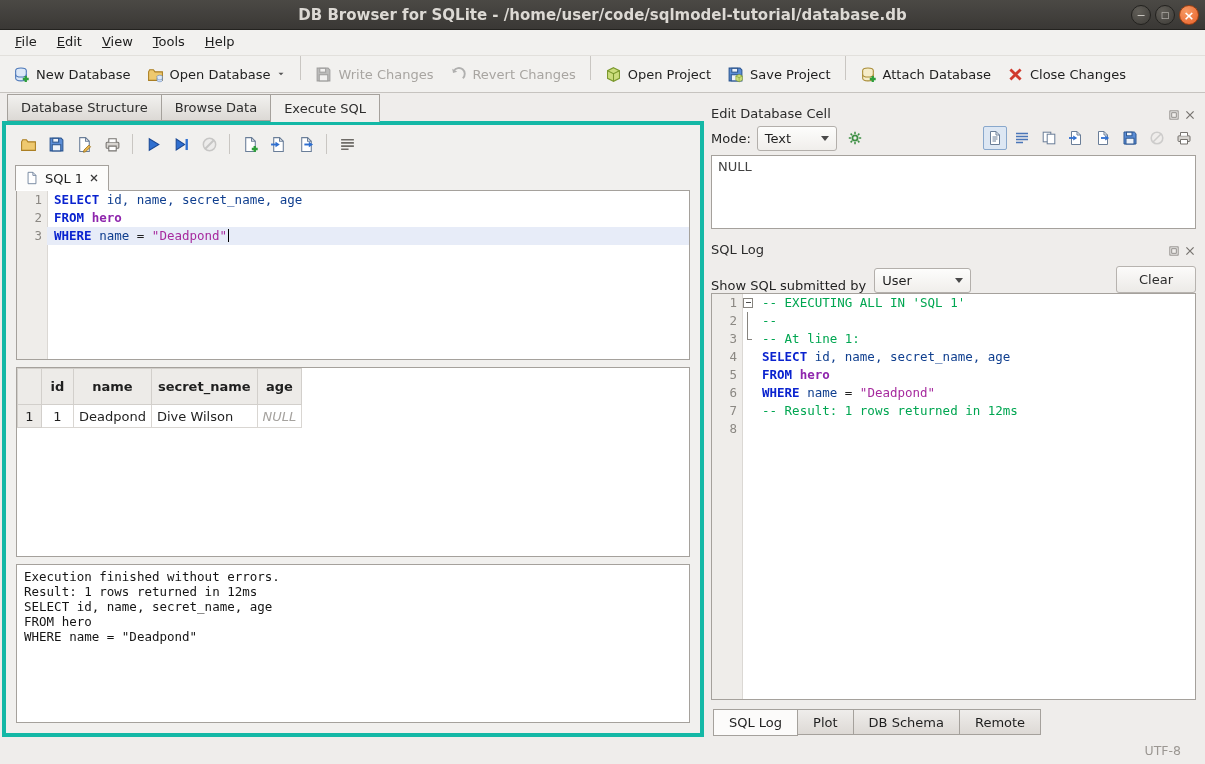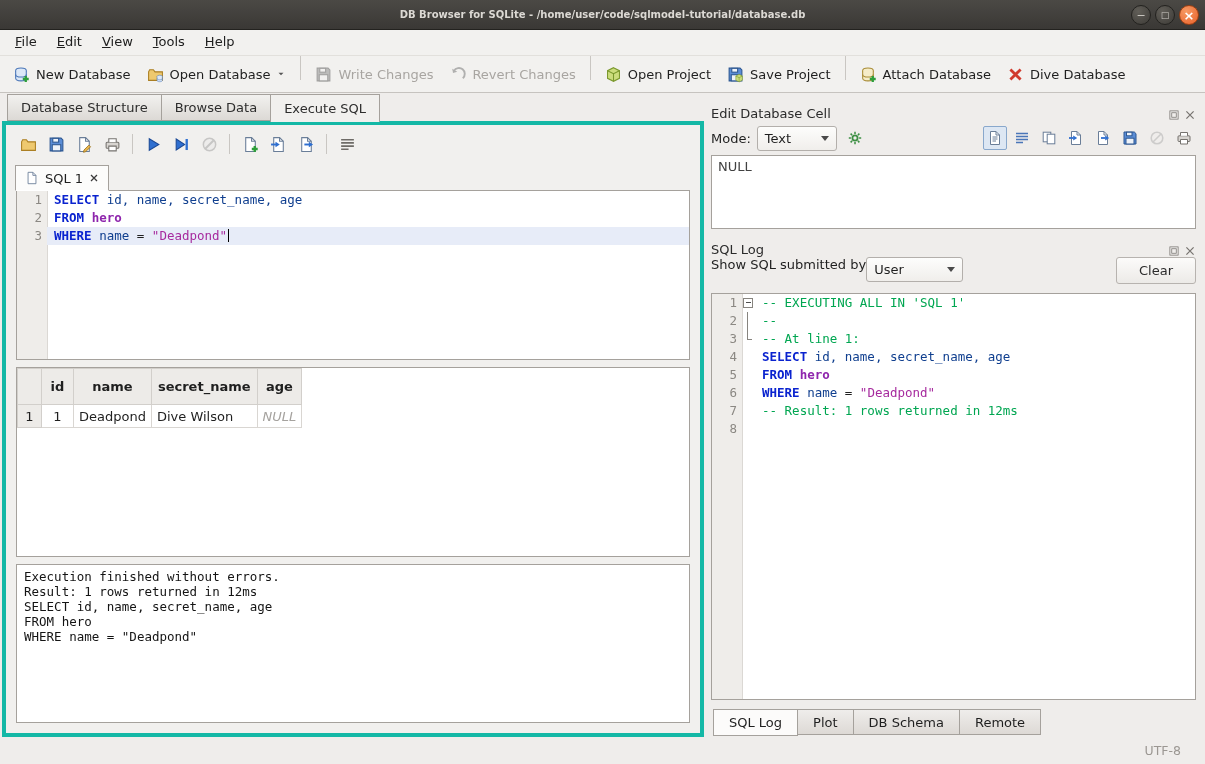--- a/index.html
+++ b/index.html
@@ -5,21 +5,21 @@
   *{box-sizing:border-box;margin:0;padding:0}
   html,body{width:1205px;height:764px;overflow:hidden}
   body{font-family:"DejaVu Sans",sans-serif;font-size:13px;background:#efedeb;color:#1f1f1f}
   .icon{display:inline-flex;align-items:center;justify-content:center}
   .icon svg{display:block}
   .icon-disabled{filter:grayscale(1);opacity:.5}
 
   
   .titlebar{height:30px;background:linear-gradient(#4b4945,#3a3835);border-bottom:1px solid #23221f;
             display:flex;align-items:center;position:relative}
-  .titlebar .title{flex:1;text-align:center;color:#dcd9d4;font-weight:bold;font-size:10px}
+  .titlebar .title{flex:1;text-align:center;color:#dcd9d4;font-weight:bold;font-size:15px}
   .win-controls{position:absolute;right:6px;top:5px;display:flex;gap:4px}
   .wbtn{width:20px;height:20px;border-radius:50%;display:flex;align-items:center;justify-content:center;
         background:radial-gradient(circle at 35% 30%,#615e58,#3d3b37);border:1px solid #23221f;
         color:#cfccc6;font-size:11px}
   .wbtn.maximize{font-size:9px}
   .wbtn.close{background:radial-gradient(circle at 35% 30%,#f79a64,#e8612a);border-color:#9c3f12;color:#fff;font-size:13px;font-weight:bold}
 
   
   .menubar{height:26px;background:#f2f1ef;display:flex;align-items:stretch;padding-left:5px;border-bottom:1px solid #e2e0dc}
   .menu-item{padding:4px 10px;color:#202020}
@@ -100,21 +100,21 @@
   .ic-group.right{margin-left:auto}
   .ibtn{width:24px;height:24px;display:flex;align-items:center;justify-content:center;border:1px solid transparent;border-radius:2px}
   .ibtn.checked{background:#dde7f3;border-color:#89a8cc}
   .cell-editor{height:74px;border:1px solid #a5a19c;background:#fff;padding:3px 6px;color:#414141;flex:none}
   .cell-info{position:relative;padding:8px 0 2px;height:56px;flex:none}
   .info-line{margin-bottom:7px;color:#1c1c1c}
   .btn{height:27px;border:1px solid #b7b3af;border-radius:3px;background:linear-gradient(#fcfbfa,#eceae7);
        padding:0 22px;font-size:13px;color:#2c2c2c;font-family:"DejaVu Sans",sans-serif}
   .btn.disabled{color:#a8a5a1;background:#f4f3f1;border-color:#c5c2be}
   .apply-btn{position:absolute;right:0;top:4px}
-  .filter-row{display:flex;align-items:flex-start;gap:0;height:36px;flex:none}
+  .filter-row{display:flex;align-items:flex-end;gap:8px;height:36px;flex:none}
   .clear-btn{margin-left:auto}
   .log-wrap{flex:1;border:1px solid #a5a19c;overflow:hidden;margin-bottom:9px}
   .bottom-tab-bar{height:28px;display:flex;align-items:flex-start;padding-left:2px;flex:none}
   .btab{height:26px;display:flex;align-items:center;padding:0 15px;margin-right:-1px;
         background:linear-gradient(#efedeb,#ddd9d5);border:1px solid #a5a19c}
   .btab.active{background:#fcfbfa;height:27px;position:relative;z-index:2}
 
   
   .statusbar{height:27px;display:flex;align-items:center;justify-content:flex-end;padding-right:24px;
              color:#9b9792;font-size:12.5px}
@@ -224,21 +224,21 @@
           </svg>
         </span>
         <span class="tlabel">Attach Database</span>
       </div>
       <div class="tbtn">
         <span class="icon">
           <svg width="17" height="17" viewBox="0 0 16 16">
             <path d="M3.2 3.2l9.6 9.6M12.8 3.2L3.2 12.8" stroke="#d03a2c" stroke-width="2.6" fill="none"></path>
           </svg>
         </span>
-        <span class="tlabel">Dive Database</span>
+        <span class="tlabel">Close Changes</span>
       </div>
     </div>
 
   <div class="main">
 
     <div class="left-panel">
       <div class="main-tabs" id="main-tab-bar">
           <div class="main-tab">Database Structure</div>
           <div class="main-tab">Browse Data</div>
           <div class="main-tab active">Execute SQL</div>

